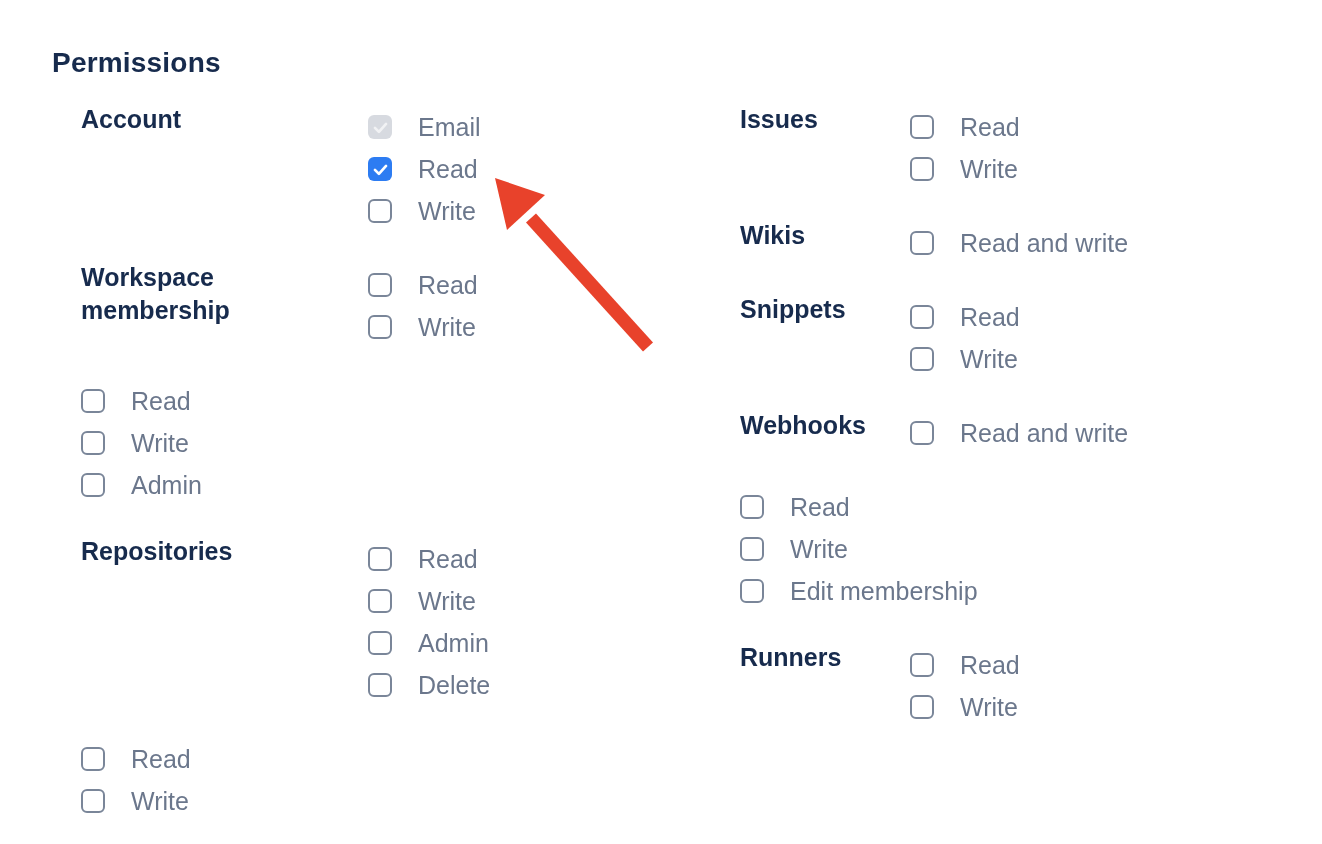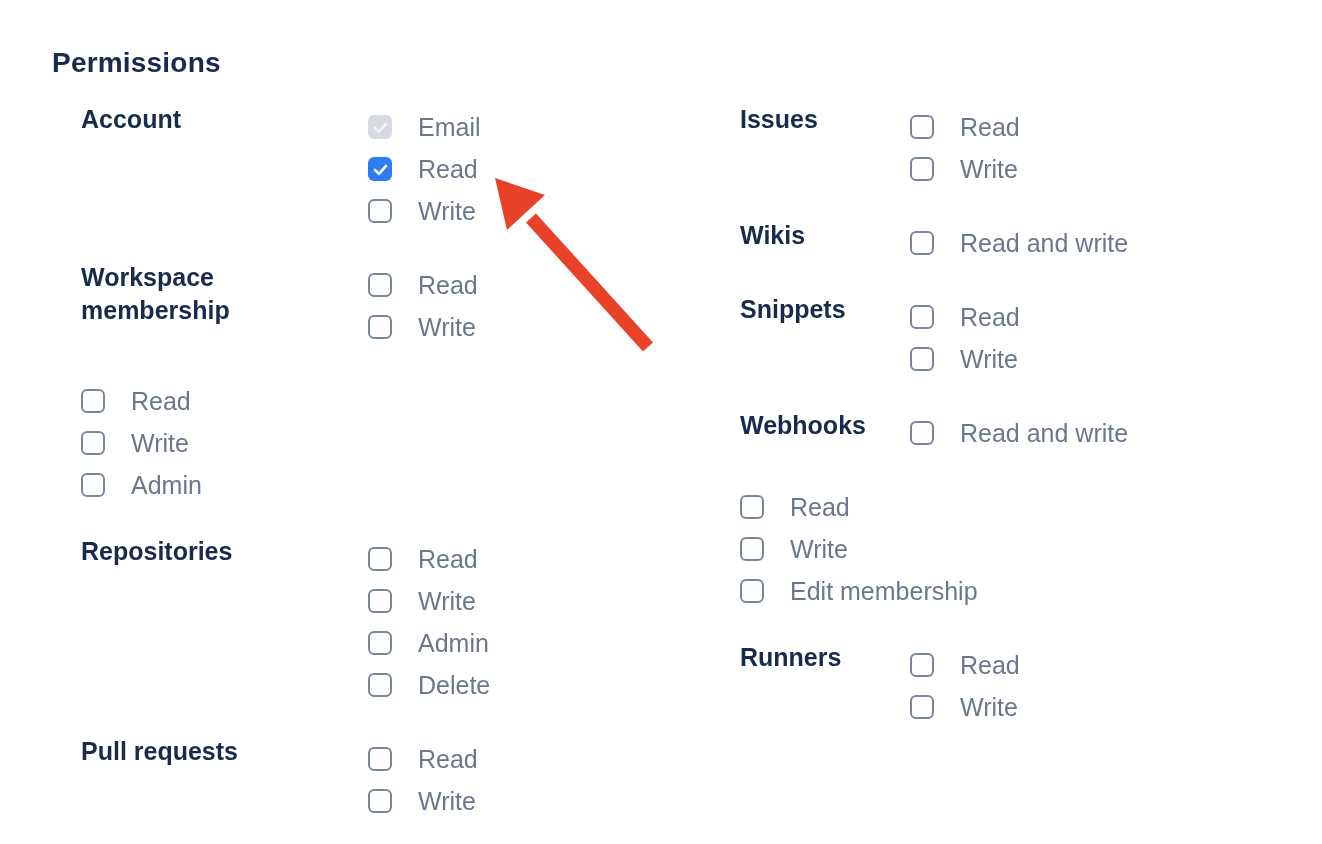--- a/index.html
+++ b/index.html
@@ -129,21 +129,20 @@
             <span class="checkbox unchecked"></span>
             <span class="option-label">Admin</span>
           </div>
           <div class="option-row">
             <span class="checkbox unchecked"></span>
             <span class="option-label">Delete</span>
           </div>
         </div>
       </div>
       <div class="perm-group">
-        <div class="group-label">Pull requests</div>
         <div class="options">
           <div class="option-row">
             <span class="checkbox unchecked"></span>
             <span class="option-label">Read</span>
           </div>
           <div class="option-row">
             <span class="checkbox unchecked"></span>
             <span class="option-label">Write</span>
           </div>
         </div>

